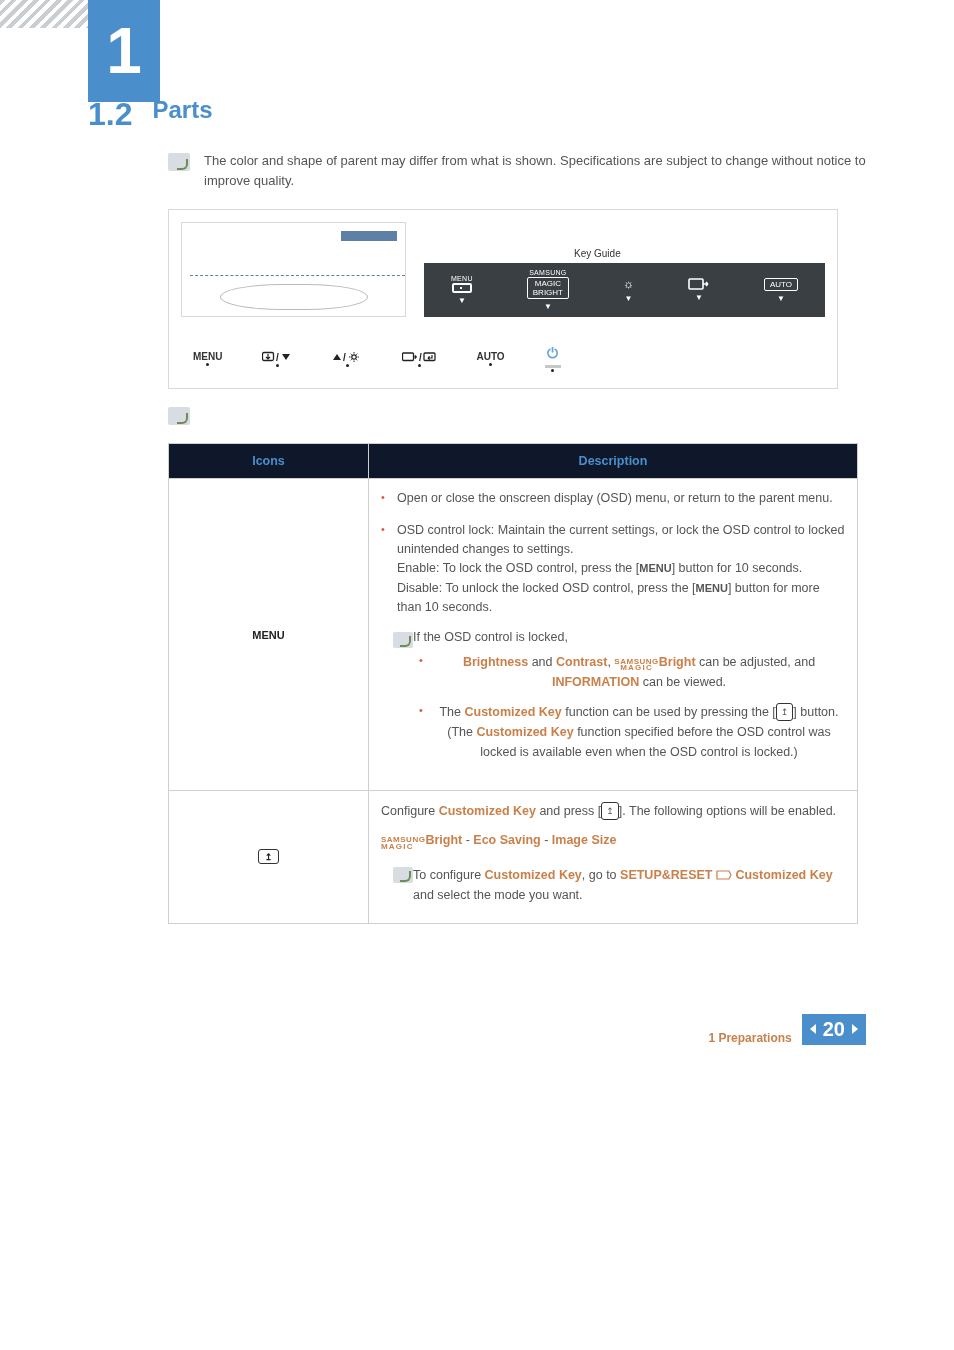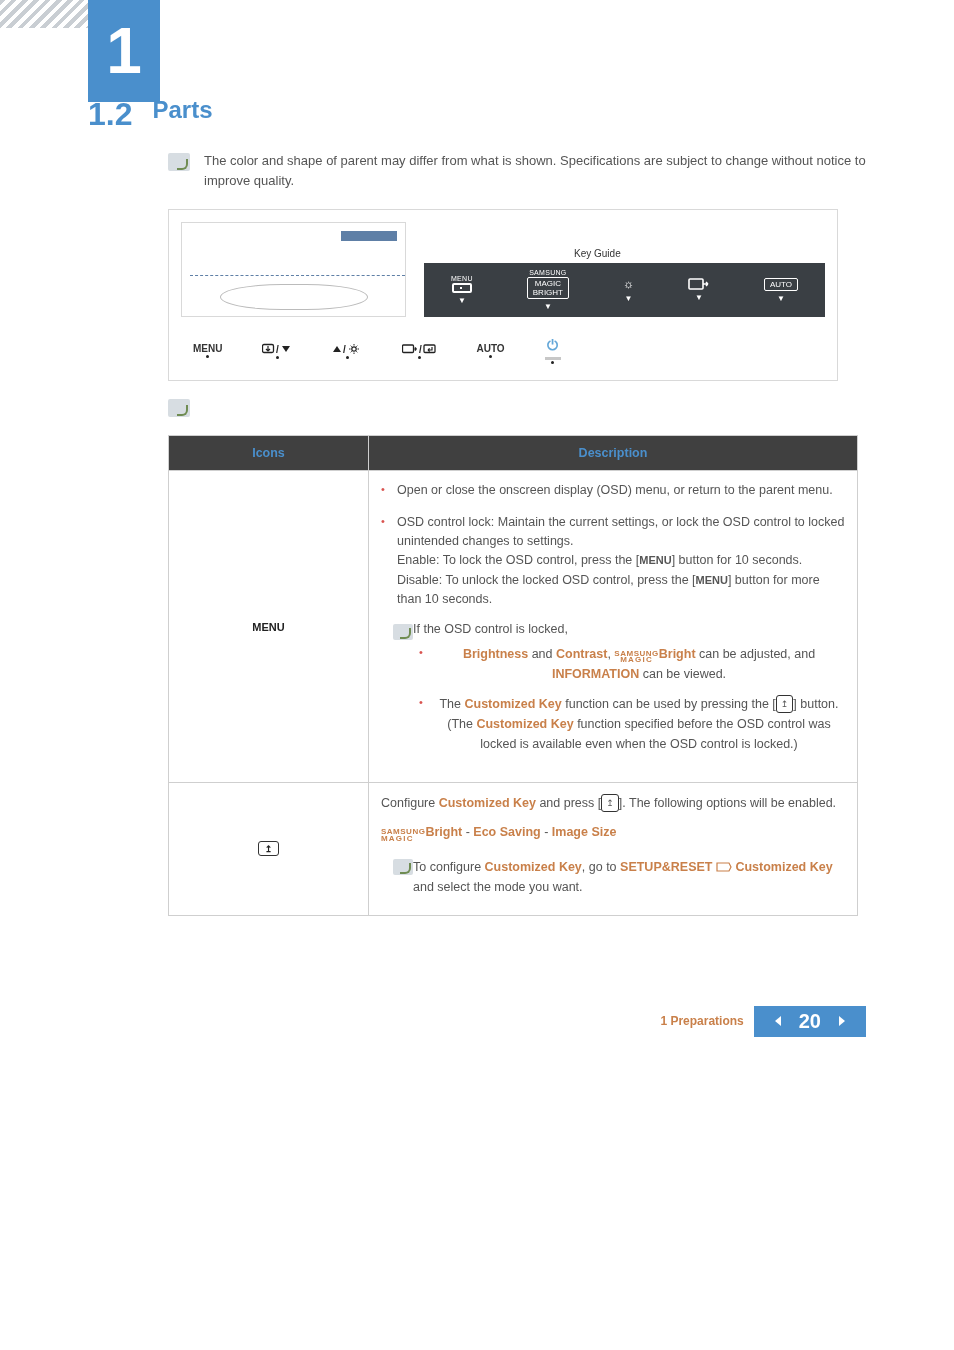--- a/index.html
+++ b/index.html
@@ -14,21 +14,21 @@
   .page-body { padding: 80px 88px 30px 88px; }
   .sec-num { color: #4a8fcc; font-size: 32px; font-weight: bold; display: inline-block; width: 60px; vertical-align: top; }
   .sec-title { color: #4a8fcc; font-size: 24px; font-weight: bold; display: inline-block; }
   .sub-heading { margin-left: 80px; margin-top: 36px; color: #4a8fcc; font-size: 15px; font-weight: bold; }
   .content { margin-left: 80px; margin-top: 18px; font-size: 13px; line-height: 1.55; }
   .note-row { display: flex; gap: 14px; align-items: flex-start; }
   .note-icon { flex: 0 0 22px; height: 18px; background: #d7dde2; border-radius: 2px; position: relative; margin-top: 2px; }
   .note-icon::after { content: ""; position: absolute; right: 2px; bottom: 1px; width: 9px; height: 9px;
     border: 2px solid #6f8c52; border-left: none; border-top: none; border-radius: 0 0 6px 0; }
   .note-icon.inner { flex: 0 0 20px; height: 16px; }
-  .figure { margin: 18px 0 0 80px; border: 1px solid #d9d9d9; padding: 12px; display: flex; flex-direction: column; gap: 12px; width: 670px; }
+  .figure { margin: 18px 0 0 80px; border: 1px solid #d9d9d9; padding: 12px; display: flex; flex-direction: column; gap: 20px; width: 670px; }
   .fig-top { display: flex; gap: 18px; align-items: flex-end; }
   .monitor-box { border: 1px solid #d9d9d9; width: 225px; height: 95px; position: relative; }
   .monitor-dots { position: absolute; right: 8px; top: 8px; width: 56px; height: 10px; background: #5e7fa6; }
   .stand-body { position: absolute; bottom: 6px; left: 50%; transform: translateX(-50%); width: 148px; height: 26px;
     border: 1px solid #bbb; border-radius: 50%/60%; }
   .dash-line { position: absolute; left: 8px; right: 0; top: 52px; border-top: 1px dashed #5e7fa6; }
   .keyguide-col { flex: 1; }
   .keyguide-label { font-size: 10px; color: #333; margin-bottom: 4px; margin-left: 150px; }
   .keyguide-strip { background: #3a3f44; display: flex; gap: 20px; padding: 6px 10px; align-items: center; justify-content: space-around; }
   .kg-item { color: #fff; font-size: 8px; text-align: center; display: flex; flex-direction: column; align-items: center; gap: 1px; position: relative; }
@@ -37,39 +37,39 @@
   .kg-rect { width: 20px; height: 10px; border: 2px solid #fff; border-radius: 2px; position: relative; }
   .kg-rect::after { content:""; position:absolute; top:2px; bottom:2px; left:6px; width:2px; background:#fff; }
   .button-row { display: flex; gap: 40px; padding: 8px 12px 4px 12px; font-size: 10px; font-weight: bold; color: #333; align-items: center; }
   .button-row .dot-under { display: flex; flex-direction: column; align-items: center; gap: 1px; }
   .button-row .dot { width: 3px; height: 3px; background: #222; border-radius: 50%; }
   .button-row svg { display: block; }
   .power-icon { color: #64a7d8; font-size: 14px; position: relative; }
   .power-base { width: 16px; height: 3px; background: #c7c7c7; margin-top: 2px; }
   .tbl { margin: 18px 0 0 80px; width: 690px; border-collapse: collapse; font-size: 12.5px; }
   .tbl th, .tbl td { border: 1px solid #cfcfcf; padding: 10px 12px; vertical-align: top; }
-  .tbl th { color: #4a8fcc; font-weight: bold; text-align: center; background: #404040; }
+  .tbl th { color: #4a8fcc; font-weight: bold; text-align: center; background: #0f172a; }
   .tbl td.icon-col { width: 200px; text-align: center; vertical-align: middle; font-weight: bold; color: #222; }
   ul.bullets { list-style: none; padding: 0; }
   ul.bullets > li { position: relative; padding-left: 16px; margin-bottom: 12px; line-height: 1.55; }
   ul.bullets > li::before { content: "•"; position: absolute; left: 0; top: 0; color: #d9534f; font-size: 11px; }
   ul.sub-bullets { list-style: none; padding: 0; margin-top: 8px; text-align: center; }
   ul.sub-bullets > li { position: relative; padding-left: 20px; margin-bottom: 10px; line-height: 1.6; }
   ul.sub-bullets > li::before { content: "•"; position: absolute; left: 6px; top: 0; color: #d9534f; font-size: 11px; }
   .inline-note { display: flex; gap: 0; margin: 6px 0 8px 12px; align-items: flex-start; }
   .emph { color: #c9804a; font-weight: bold; }
   .magic { font-size: 8px; font-weight: bold; line-height: 0.85; display: inline-flex; flex-direction: column; vertical-align: 2px; color: #c9804a; }
   .magic .m1 { letter-spacing: 0.5px; }
   .magic .m2 { letter-spacing: 1.2px; }
   .kbd-box { display: inline-block; border: 1.5px solid #333; border-radius: 3px; padding: 0 4px; font-size: 10px; vertical-align: 1px; }
   .kbd-box .up { font-size: 9px; }
   .btn-label { font-family: Arial; font-weight: bold; font-size: 11px; }
-  .footer { margin-top: 60px; display: flex; justify-content: flex-end; align-items: center; gap: 10px; padding-right: 88px; }
+  .footer { margin-top: 60px; display: flex; justify-content: flex-end; align-items: flex-end; gap: 10px; padding-right: 88px; }
   .footer-text { color: #c9804a; font-size: 12px; font-weight: bold; }
-  .page-num-box { background: #4a8fcc; padding: 4px 21px; display: flex; align-items: center; gap: 18px; }
+  .page-num-box { background: #4a8fcc; padding: 4px 8px; display: flex; align-items: center; gap: 7px; }
   .page-num { color: #fff; font-size: 20px; font-weight: bold; }
   .page-tri { width: 0; height: 0; border-top: 5px solid transparent; border-bottom: 5px solid transparent; }
   .page-tri.left { border-right: 6px solid #fff; }
   .page-tri.right { border-left: 6px solid #fff; }
   .kg-label-top { font-size: 7px; letter-spacing: 0.3px; }
   .fig-note2 { margin: 16px 0 0 80px; }
 </style>
 </head>
 <body>
 

